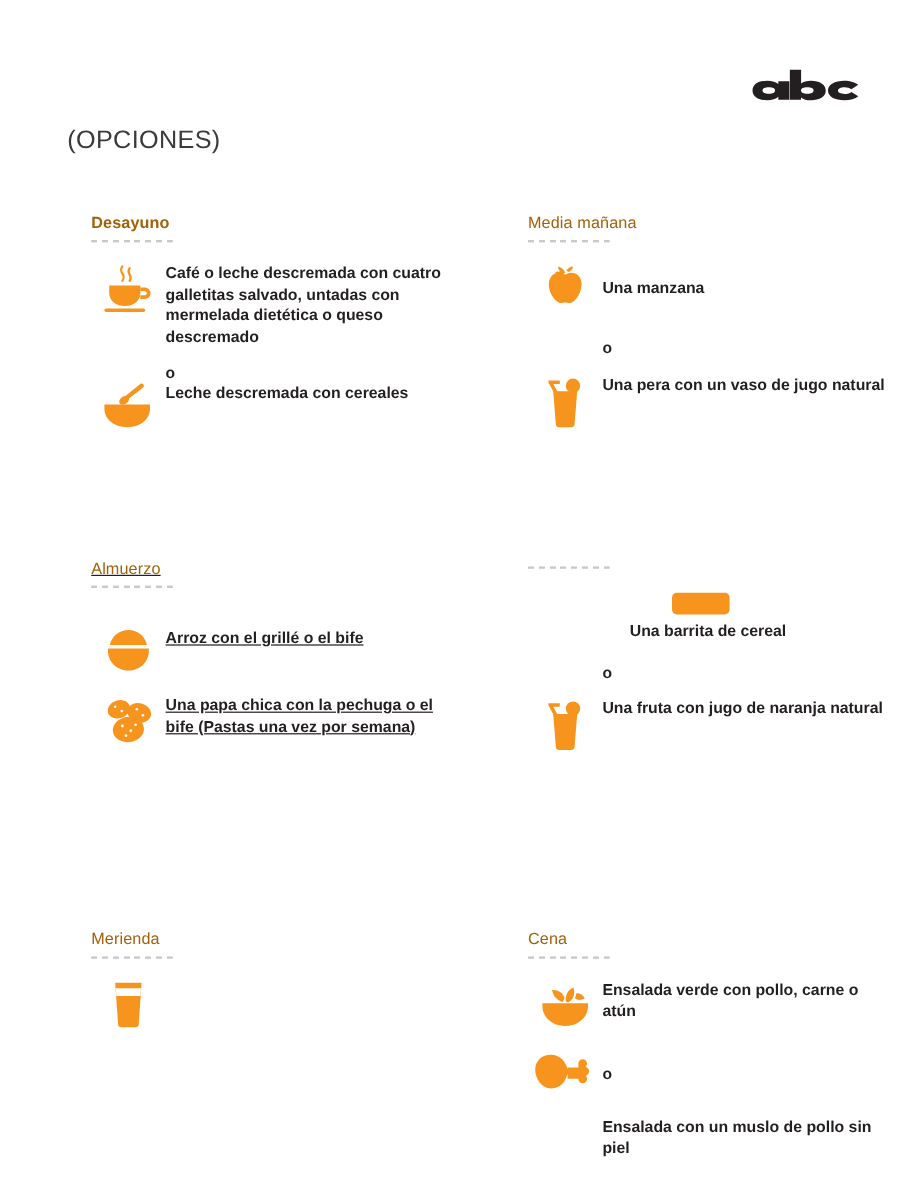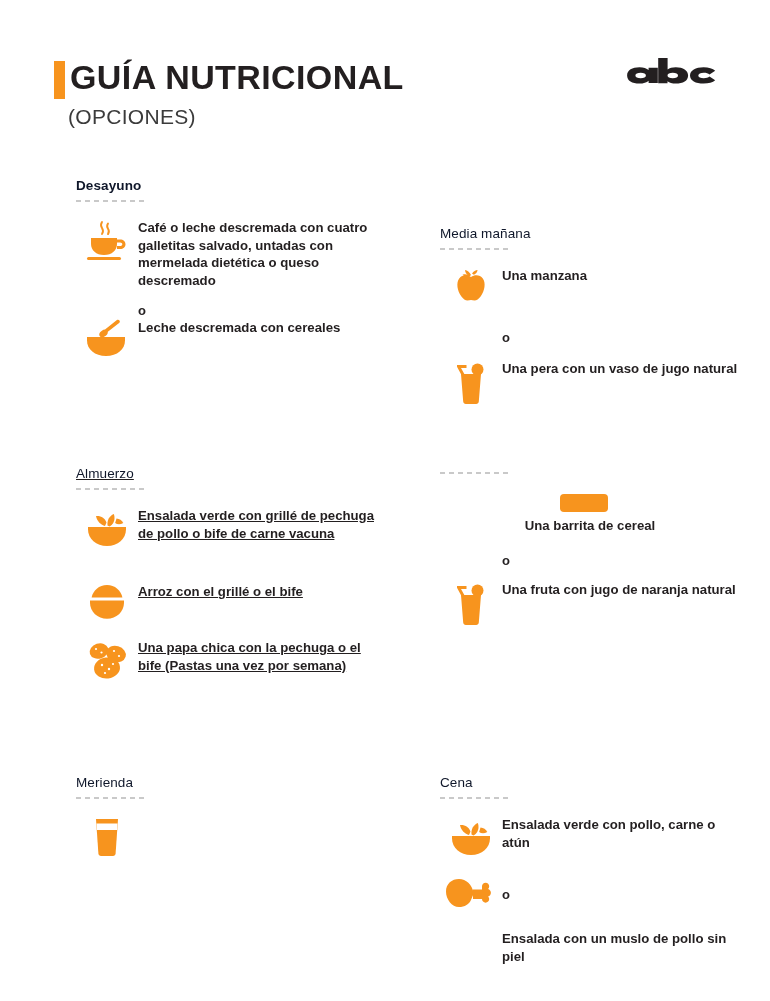--- a/index.html
+++ b/index.html
@@ -41,21 +41,21 @@
   .title-main {
     font-size: 34px;
     font-weight: 700;
     letter-spacing: 0.4px;
     line-height: 38px;
     color: #231f20;
     white-space: nowrap;
   }
   .title-sub {
     position: absolute;
-    left: 68px;
+    left: 56px;
     top: 105px;
     font-size: 21px;
     font-weight: 400;
     color: #3b3b3b;
     letter-spacing: 0.3px;
   }
 
   
   .logo {
     position: absolute;
@@ -73,21 +73,21 @@
     width: 770px;
   }
   .col-left  { position: absolute; left: 76px;  width: 300px; }
   .col-right { position: absolute; left: 440px; width: 300px; }
 
   .section { position: absolute; width: 300px; }
 
   .sec-title {
     font-size: 13.5px;
     font-weight: 700;
-    color: #0f172a;
+    color: #a16207;
     letter-spacing: 0.1px;
     margin: 0;
     line-height: 16px;
   }
   .sec-title.light { font-weight: 400; }
   .sec-rule {
     margin-top: 6px;
     width: 68px;
     height: 2px;
     background-image: repeating-linear-gradient(
@@ -126,24 +126,20 @@
     color: #231f20;
   }
 
   svg { display: block; }
 </style>
 </head>
 <body>
 
 <div class="header">
 
-  <div class="title-wrap">
-    <div class="title-bar"></div>
-    <div class="title-main">GUÍA NUTRICIONAL</div>
-  </div>
 
   <div class="title-sub">(OPCIONES)</div>
 
   <div class="logo">
     <svg width="96" height="34" viewBox="0 0 96 34" aria-hidden="true">
       <g fill="#231f20">
 
         <path d="M19.5 9.2c-7.2 0-12.4 2.8-12.4 8.3 0 5.3 5 8.1 12.2 8.1 4.3 0 7.4-1.1 9.3-2.9v2.4h9.2V9.7h-9.2v2.4c-1.9-1.9-5-2.9-9.1-2.9zm1.2 5.6c3.2 0 5.2 1 5.2 2.7s-2 2.7-5.2 2.7-5.3-1-5.3-2.7 2.1-2.7 5.3-2.7z"></path>
 
         <path d="M38.2 0h9.4v11.5c1.9-1.6 4.7-2.3 8.2-2.3 7.3 0 12.3 3.1 12.3 8.3 0 5.3-5 8.1-12.3 8.1-3.6 0-6.4-0.8-8.3-2.4v2h-9.3V0zm14.6 14.8c-3.2 0-5.3 1-5.3 2.7s2.1 2.7 5.3 2.7 5.2-1 5.2-2.7-2-2.7-5.2-2.7z"></path>
@@ -190,26 +186,26 @@
               <path d="M4 19h38v3.5c0 8.8-7.8 15.5-19 15.5S4 31.3 4 22.5V19z"></path>
             </g>
           </svg>
         </div>
         <div class="item-text">Leche descremada con cereales</div>
       </div>
 
     </div>
   </div>
 
-  <div class="section col-right" style="top:0px;margin-top:48px;">
+  <div class="section col-right" style="top:0px;">
     <div class="sec-title light">Media mañana</div>
     <div class="sec-rule"></div>
     <div class="items">
 
-      <div class="item" style="">
+      <div class="item" style="align-items:center;">
         <div class="item-icon">
           <svg width="40" height="42" viewBox="0 0 40 42">
             <g fill="#F7941E">
               <path d="M20 9c-1.5-3-3.6-4.6-6-5 0.2 2.6 1.4 4.4 3.4 5.4C15.6 8.2 13.6 8 11.6 8.8c1.6 1.8 3.6 2.6 6 2.4"></path>
               <path d="M21 7.5c1.6-2.2 3.5-3.3 5.6-3.4-0.5 2.4-1.8 3.9-3.8 4.6"></path>
               <path d="M20 11c-4.2-2.8-9.2-2-11.8 1.6-3.2 4.4-2 12.2 2 17.6 2 2.7 4.2 4.4 6.3 4.4 1.3 0 2.4-0.5 3.5-0.5s2.2 0.5 3.5 0.5c2.1 0 4.3-1.7 6.3-4.4 4-5.4 5.2-13.2 2-17.6-2.6-3.6-7.6-4.4-11.8-1.6z"></path>
             </g>
           </svg>
         </div>
         <div class="item-text">Una manzana</div>
@@ -234,33 +230,20 @@
       </div>
 
     </div>
   </div>
 
   <div class="section col-left" style="top:288px;text-decoration:underline;">
     <div class="sec-title light">Almuerzo</div>
     <div class="sec-rule"></div>
     <div class="items">
 
-      <div class="item">
-        <div class="item-icon">
-          <svg width="48" height="44" viewBox="0 0 48 44">
-            <g fill="#F7941E">
-              <path d="M22 20C18 19 14 15.5 13 10c5.2-0.4 9 2.2 10.5 6.6"></path>
-              <path d="M24.5 19.5c-0.6-5.2 1.6-9.6 6.4-11.6 1.6 5.4 0 10-4.4 12.6"></path>
-              <path d="M33.5 12.5c3 0.2 5.4 1.8 6.8 4.6-3 1.6-5.8 1.6-8.2 0"></path>
-              <path d="M5 21h38v2.5C43 32.6 34.8 40 24 40S5 32.6 5 23.5V21z"></path>
-            </g>
-          </svg>
-        </div>
-        <div class="item-text">Ensalada verde con grillé de pechuga de pollo o bife de carne vacuna</div>
-      </div>
 
       <div class="item" style="margin-top:32px;">
         <div class="item-icon">
           <svg width="42" height="40" viewBox="0 0 42 40">
             <g fill="#F7941E">
               <path d="M21 3c-7.8 0-14.2 5.5-15.4 12.6h30.8C35.2 8.5 28.8 3 21 3z"></path>
               <path d="M4 18.4h34v2.3C38 29.6 30.4 36.8 21 36.8S4 29.6 4 20.7v-2.3z"></path>
             </g>
           </svg>
         </div>

